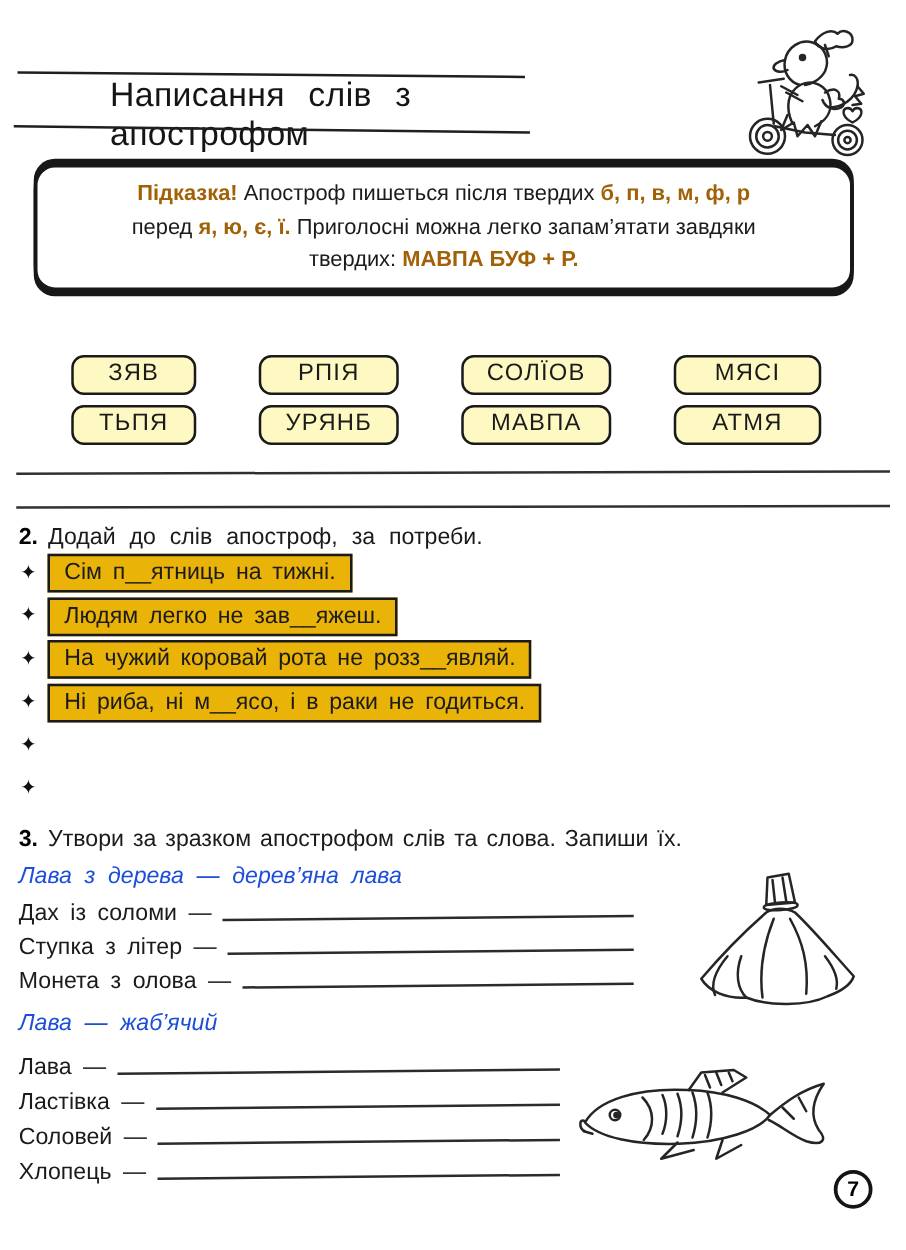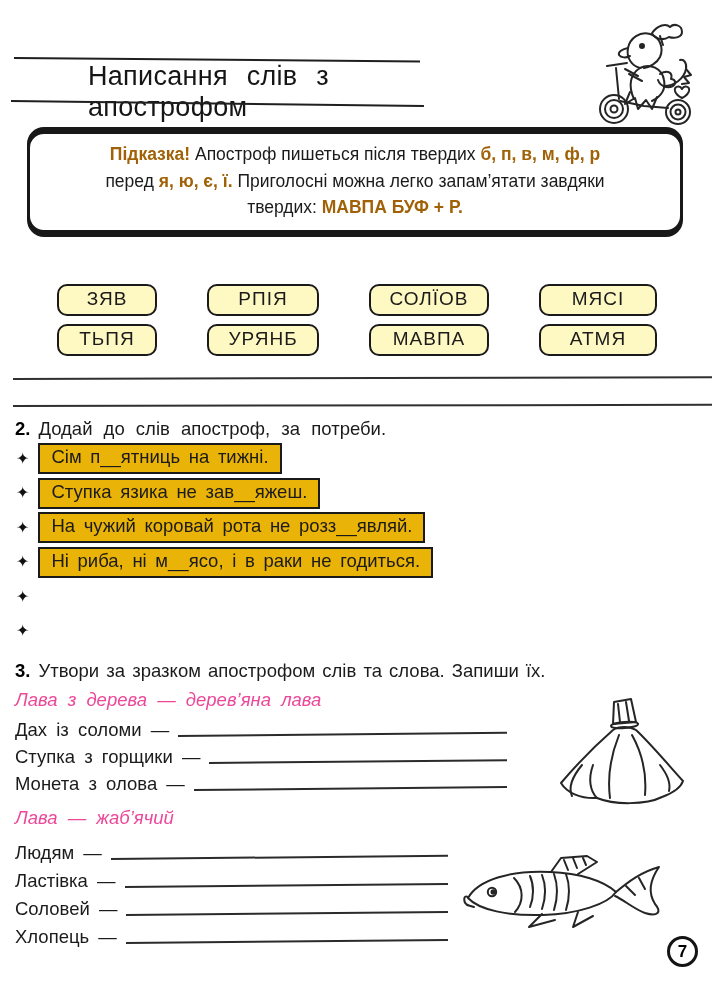--- a/index.html
+++ b/index.html
@@ -40,21 +40,21 @@
   .wline2 { left:13px; top:405px; width:699px; border-top:2px solid #303030; transform:rotate(-0.1deg); }
 
   
   .sent-rows { position:absolute; left:16px; top:443px; display:flex; flex-direction:column; gap:3.5px; }
   .sent-row { display:flex; align-items:center; gap:9px; height:31px; }
   .star { font-size:16px; color:#111; line-height:1; }
   .sent-box { border:2px solid #1a1a1a; padding:1px 11px 4px; font-size:18.5px;
     word-spacing:3.5px; white-space:nowrap; background:#eab308; }
 
   
-  .example { position:absolute; font-style:italic; font-size:18.5px; word-spacing:5px; color:#ec4899; }
+  .example { position:absolute; font-style:italic; font-size:18.5px; word-spacing:5px; color:#1d4ed8; }
   .ex1 { left:15px; top:689px; }
   .ex2 { left:15px; top:807px; }
   .fill-group { position:absolute; display:flex; flex-direction:column; }
   .fg1 { left:15px; top:716px; width:492px; }
   .fg1 .fill-row { height:27px; }
   .fg2 { left:15px; top:838px; width:433px; }
   .fg2 .fill-row { height:28px; }
   .fill-row { display:flex; align-items:flex-end; }
   .fill-label { font-size:18.5px; word-spacing:4px; white-space:nowrap; padding-bottom:2px; }
   .blank-line { flex:1; border-bottom:2px solid #2b2b2b; margin:0 0 6px 9px; transform:rotate(-0.55deg); transform-origin:left bottom; }
@@ -124,21 +124,21 @@
     <span class="task-num">2.</span><span>Додай до слів апостроф, за потреби.</span>
   </div>
 
   <div class="sent-rows">
     <div class="sent-row">
       <span class="star">✦</span>
       <span class="sent-box">Сім п__ятниць на тижні.</span>
     </div>
     <div class="sent-row">
       <span class="star">✦</span>
-      <span class="sent-box">Ступка язика не зав__яжеш.</span>
+      <span class="sent-box">Людям легко не зав__яжеш.</span>
     </div>
     <div class="sent-row">
       <span class="star">✦</span>
       <span class="sent-box">На чужий коровай рота не розз__являй.</span>
     </div>
     <div class="sent-row">
       <span class="star">✦</span>
       <span class="sent-box">Ні риба, ні м__ясо, і в раки не годиться.</span>
     </div>
     <div class="sent-row">
@@ -154,21 +154,21 @@
   </div>
 
   <div class="example ex1">Лава з дерева — дерев’яна лава</div>
 
   <div class="fill-group fg1">
     <div class="fill-row">
       <span class="fill-label">Дах із соломи —</span>
       <span class="blank-line"></span>
     </div>
     <div class="fill-row">
-      <span class="fill-label">Ступка з горщики —</span>
+      <span class="fill-label">Ступка з літер —</span>
       <span class="blank-line"></span>
     </div>
     <div class="fill-row">
       <span class="fill-label">Монета з олова —</span>
       <span class="blank-line"></span>
     </div>
   </div>
 
   <div class="illus" style="left:552px; top:695px; width:138px; height:118px;">
     <svg viewBox="0 0 138 118" fill="none" stroke="#252525" stroke-width="2" stroke-linecap="round" stroke-linejoin="round">
@@ -181,21 +181,21 @@
       <path d="M67,40 C59,60 55,80 58,103"></path>
       <path d="M80,40 C90,58 95,76 93,100"></path>
       <path d="M108,70 C115,79 119,88 117,96"></path>
     </svg>
   </div>
 
   <div class="example ex2">Лава — жаб’ячий</div>
 
   <div class="fill-group fg2">
     <div class="fill-row">
-      <span class="fill-label">Людям —</span>
+      <span class="fill-label">Лава —</span>
       <span class="blank-line"></span>
     </div>
     <div class="fill-row">
       <span class="fill-label">Ластівка —</span>
       <span class="blank-line"></span>
     </div>
     <div class="fill-row">
       <span class="fill-label">Соловей —</span>
       <span class="blank-line"></span>
     </div>

